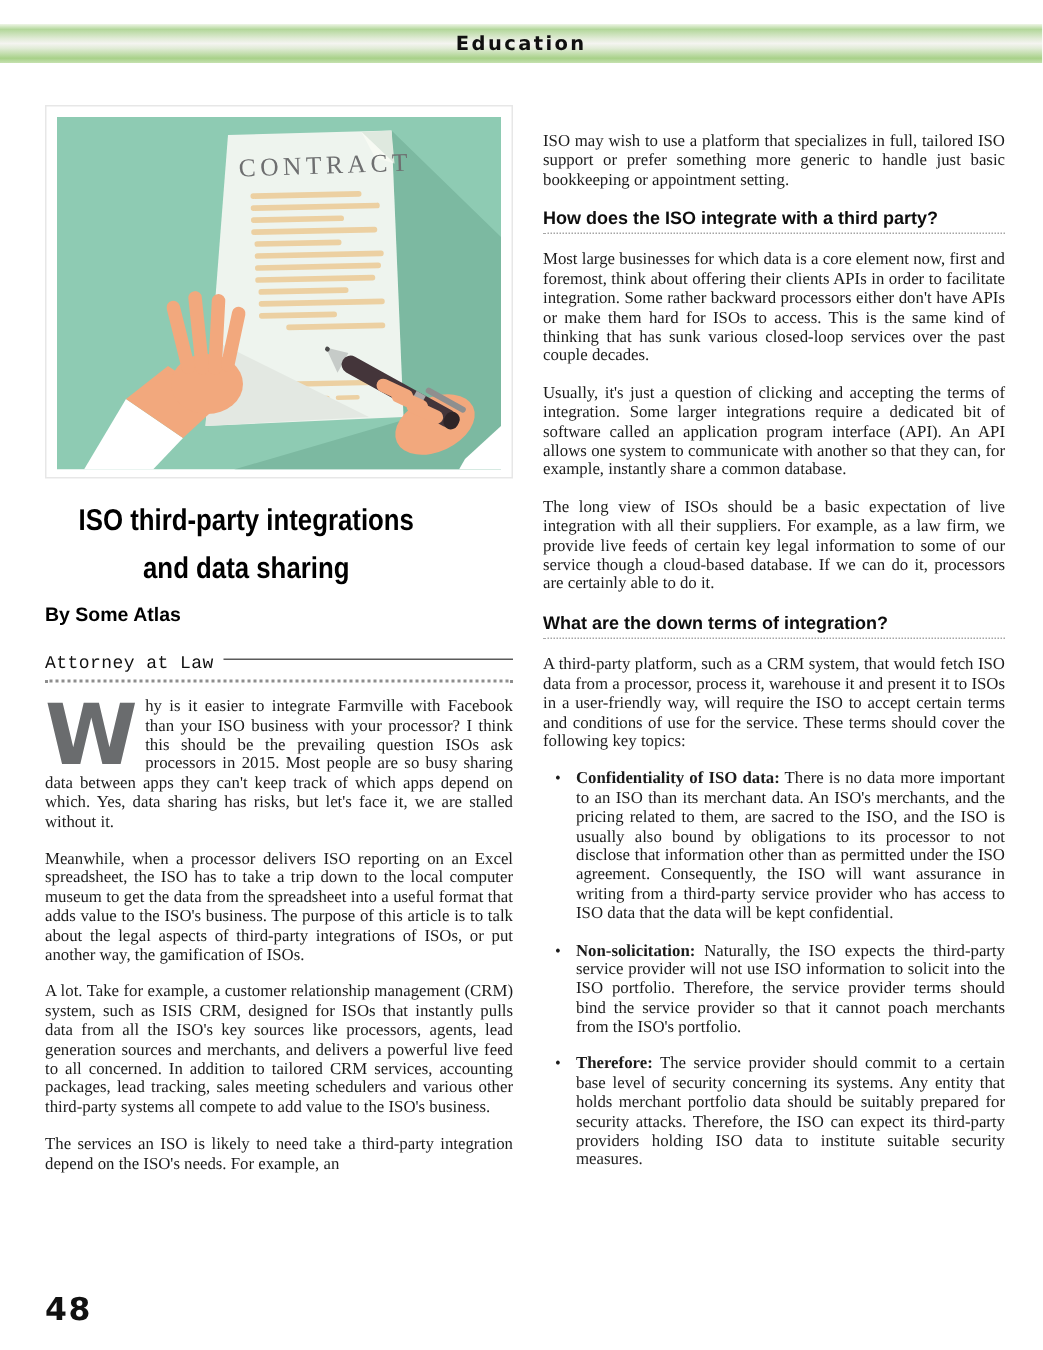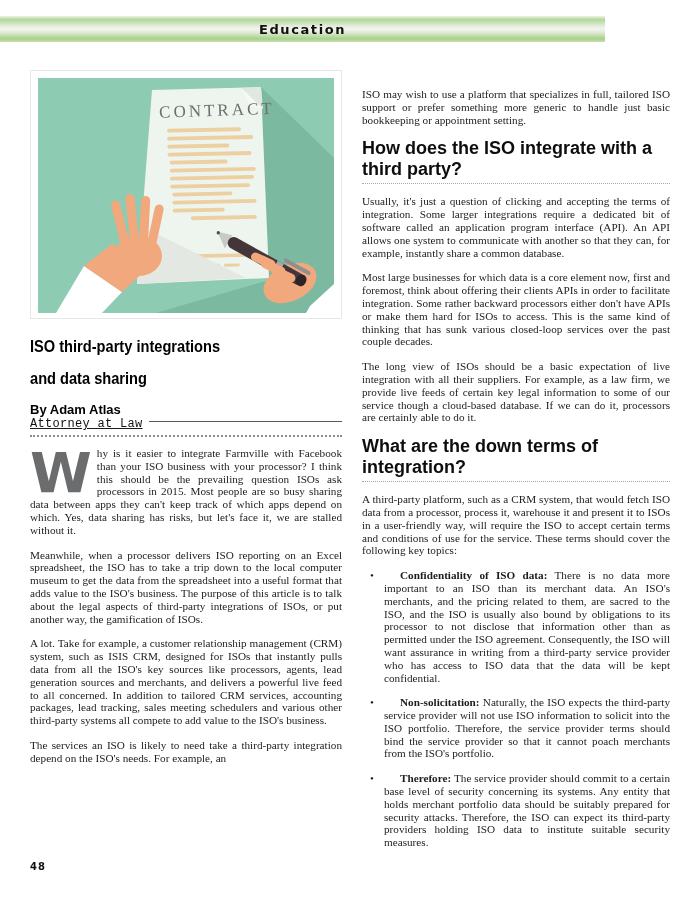--- a/index.html
+++ b/index.html
@@ -1,63 +1,63 @@
 <!DOCTYPE html>
 <html><head>
 <meta charset="utf-8">
 <style>
   html,body { margin:0; padding:0; background:#ffffff; }
   .page { position:relative; width:695px; height:900px; background:#ffffff; overflow:hidden;
           font-family:"Liberation Serif", serif; color:#1c1c1c; }
 
   
-  .header-bar { position:absolute; left:0; top:16px; width:605px; height:26px;
+  .header-bar { position:absolute; left:0; top:16px; width:695px; height:26px;
     background:linear-gradient(180deg,#eef5e6 0%,#b3d79b 14%,#e2ecd8 38%,#f4f4f0 50%,
                #e2ecd8 62%,#a8d189 88%,#c6e1b0 100%);
     display:flex; align-items:center; justify-content:center; }
   .header-title { font-family:"DejaVu Sans", sans-serif; font-weight:700; font-size:13px;
     letter-spacing:1.6px; color:#101010; }
 
   
   .col-left  { position:absolute; left:30px;  top:70px; width:312px; }
   .col-right { position:absolute; left:362px; top:88px; width:308px; }
 
   
   .figure { border:1px solid #e7e7e7; padding:7px 7px 5px; }
   .figure svg { display:block; }
   .figure-caption { text-align:center; font-family:"Liberation Sans", sans-serif;
     font-weight:700; font-size:14px; margin-top:7px; color:#000;
     text-decoration:underline; text-decoration-thickness:2px; text-underline-offset:2px; }
 
   
   .title { margin-top:12px; font-family:"Liberation Sans", sans-serif; font-weight:700;
-    font-size:17px; line-height:32px; color:#000; }
+    font-size:20px; line-height:32px; color:#000;text-align:center; }
   .title-line { transform:scaleX(0.86); transform-origin:0 50%; white-space:nowrap; }
   .byline { font-family:"Liberation Sans", sans-serif; font-weight:700; font-size:13px;
     margin-top:7px; color:#000; }
-  .byline-role-row { display:flex; align-items:flex-start; margin-top:0;text-decoration:underline; }
+  .byline-role-row { display:flex; align-items:flex-start; margin-top:18px; }
   .byline-role { font-family:"Liberation Mono", monospace; font-size:12px;
     letter-spacing:0.3px; color:#111; }
   .byline-rule { flex:1; border-top:1px solid #5a5a5a; margin-top:4px; margin-left:6px; }
   .dotted-rule { border-bottom:2px dotted #8d8d8d; margin:4px 0 10px; }
 
   
   p.body { font-size:11.2px; line-height:12.8px; text-align:justify; margin:0 0 12px; }
   .dropcap { float:left; font-family:"DejaVu Sans", sans-serif; font-weight:700;
     font-size:56px; line-height:45px; color:#6a6c6e; margin:3px 7px 0 0; letter-spacing:-2px; }
-  h3.q { font-family:"Liberation Sans", sans-serif; font-size:18px; font-weight:700;
+  h3.q { font-family:"Liberation Sans", sans-serif; font-size:12px; font-weight:700;
     color:#0d0d0d; margin:0 0 11px; padding-bottom:3px; border-bottom:1px dotted #a6a6a6; }
 
   .bullet { display:flex; margin:0 0 12px; padding-left:8px; }
   .bullet .dot  { width:14px; flex:none; font-size:11px; line-height:12.8px; }
   .bullet .btxt { flex:1; font-size:11.2px; line-height:12.8px; text-align:justify; }
-  .b-lead { font-weight:700;margin-left:16px; }
+  .b-lead { font-weight:700; }
 
   .page-num { position:absolute; left:30px; top:861px; font-family:"DejaVu Sans", sans-serif;
-    font-weight:700; font-size:10px; letter-spacing:1px; color:#111; }
+    font-weight:700; font-size:21px; letter-spacing:1px; color:#111; }
 </style>
 </head>
 <body>
 
 <div class="page">
 
   <div class="header-bar">
     <span class="header-title">Education</span>
   </div>
 
@@ -121,43 +121,43 @@
         </g>
         <text x="121" y="38" transform="rotate(-2 170 30)" font-family="Liberation Serif, serif" font-size="17" letter-spacing="3" fill="#6e6f70">CONTRACT</text>
       </svg>
     </div>
 
     <div class="title">
       <div class="title-line">ISO third-party integrations</div>
       <div class="title-line">and data sharing</div>
     </div>
 
-    <div class="byline">By Adam Atlas</div>
+    <div class="byline">By Some Atlas</div>
     <div class="byline-role-row">
       <span class="byline-role">Attorney at Law</span>
       <span class="byline-rule"></span>
     </div>
     <div class="dotted-rule"></div>
 
     <p class="body"><span class="dropcap">W</span><span>hy is it easier to integrate Farmville with Facebook than your ISO business with your processor? I think this should be the prevailing question ISOs ask processors in 2015. Most people are so busy sharing data between apps they can't keep track of which apps depend on which. Yes, data sharing has risks, but let's face it, we are stalled without it.</span></p>
 
     <p class="body">Meanwhile, when a processor delivers ISO reporting on an Excel spreadsheet, the ISO has to take a trip down to the local computer museum to get the data from the spreadsheet into a useful format that adds value to the ISO's business. The purpose of this article is to talk about the legal aspects of third-party integrations of ISOs, or put another way, the gamification of ISOs.</p>
 
 
     <p class="body">A lot. Take for example, a customer relationship management (CRM) system, such as ISIS CRM, designed for ISOs that instantly pulls data from all the ISO's key sources like processors, agents, lead generation sources and merchants, and delivers a powerful live feed to all concerned. In addition to tailored CRM services, accounting packages, lead tracking, sales meeting schedulers and various other third-party systems all compete to add value to the ISO's business.</p>
     <p class="body">The services an ISO is likely to need take a third-party integration depend on the ISO's needs. For example, an</p>
   </div>
 
   <div class="col-right">
     <p class="body">ISO may wish to use a platform that specializes in full, tailored ISO support or prefer something more generic to handle just basic bookkeeping or appointment setting.</p>
 
     <h3 class="q">How does the ISO integrate with a third party?</h3>
 
+    <p class="body">Most large businesses for which data is a core element now, first and foremost, think about offering their clients APIs in order to facilitate integration. Some rather backward processors either don't have APIs or make them hard for ISOs to access. This is the same kind of thinking that has sunk various closed-loop services over the past couple decades.</p>
     <p class="body">Usually, it's just a question of clicking and accepting the terms of integration. Some larger integrations require a dedicated bit of software called an application program interface (API). An API allows one system to communicate with another so that they can, for example, instantly share a common database.</p>
-    <p class="body">Most large businesses for which data is a core element now, first and foremost, think about offering their clients APIs in order to facilitate integration. Some rather backward processors either don't have APIs or make them hard for ISOs to access. This is the same kind of thinking that has sunk various closed-loop services over the past couple decades.</p>
     <p class="body">The long view of ISOs should be a basic expectation of live integration with all their suppliers. For example, as a law firm, we provide live feeds of certain key legal information to some of our service though a cloud-based database. If we can do it, processors are certainly able to do it.</p>
 
     <h3 class="q">What are the down terms of integration?</h3>
 
     <p class="body">A third-party platform, such as a CRM system, that would fetch ISO data from a processor, process it, warehouse it and present it to ISOs in a user-friendly way, will require the ISO to accept certain terms and conditions of use for the service. These terms should cover the following key topics:</p>
 
     <div class="bullet">
       <span class="dot">•</span>
       <span class="btxt"><span class="b-lead">Confidentiality of ISO data:</span> <span>There is no data more important to an ISO than its merchant data. An ISO's merchants, and the pricing related to them, are sacred to the ISO, and the ISO is usually also bound by obligations to its processor to not disclose that information other than as permitted under the ISO agreement. Consequently, the ISO will want assurance in writing from a third-party service provider who has access to ISO data that the data will be kept confidential.</span></span>
     </div>

